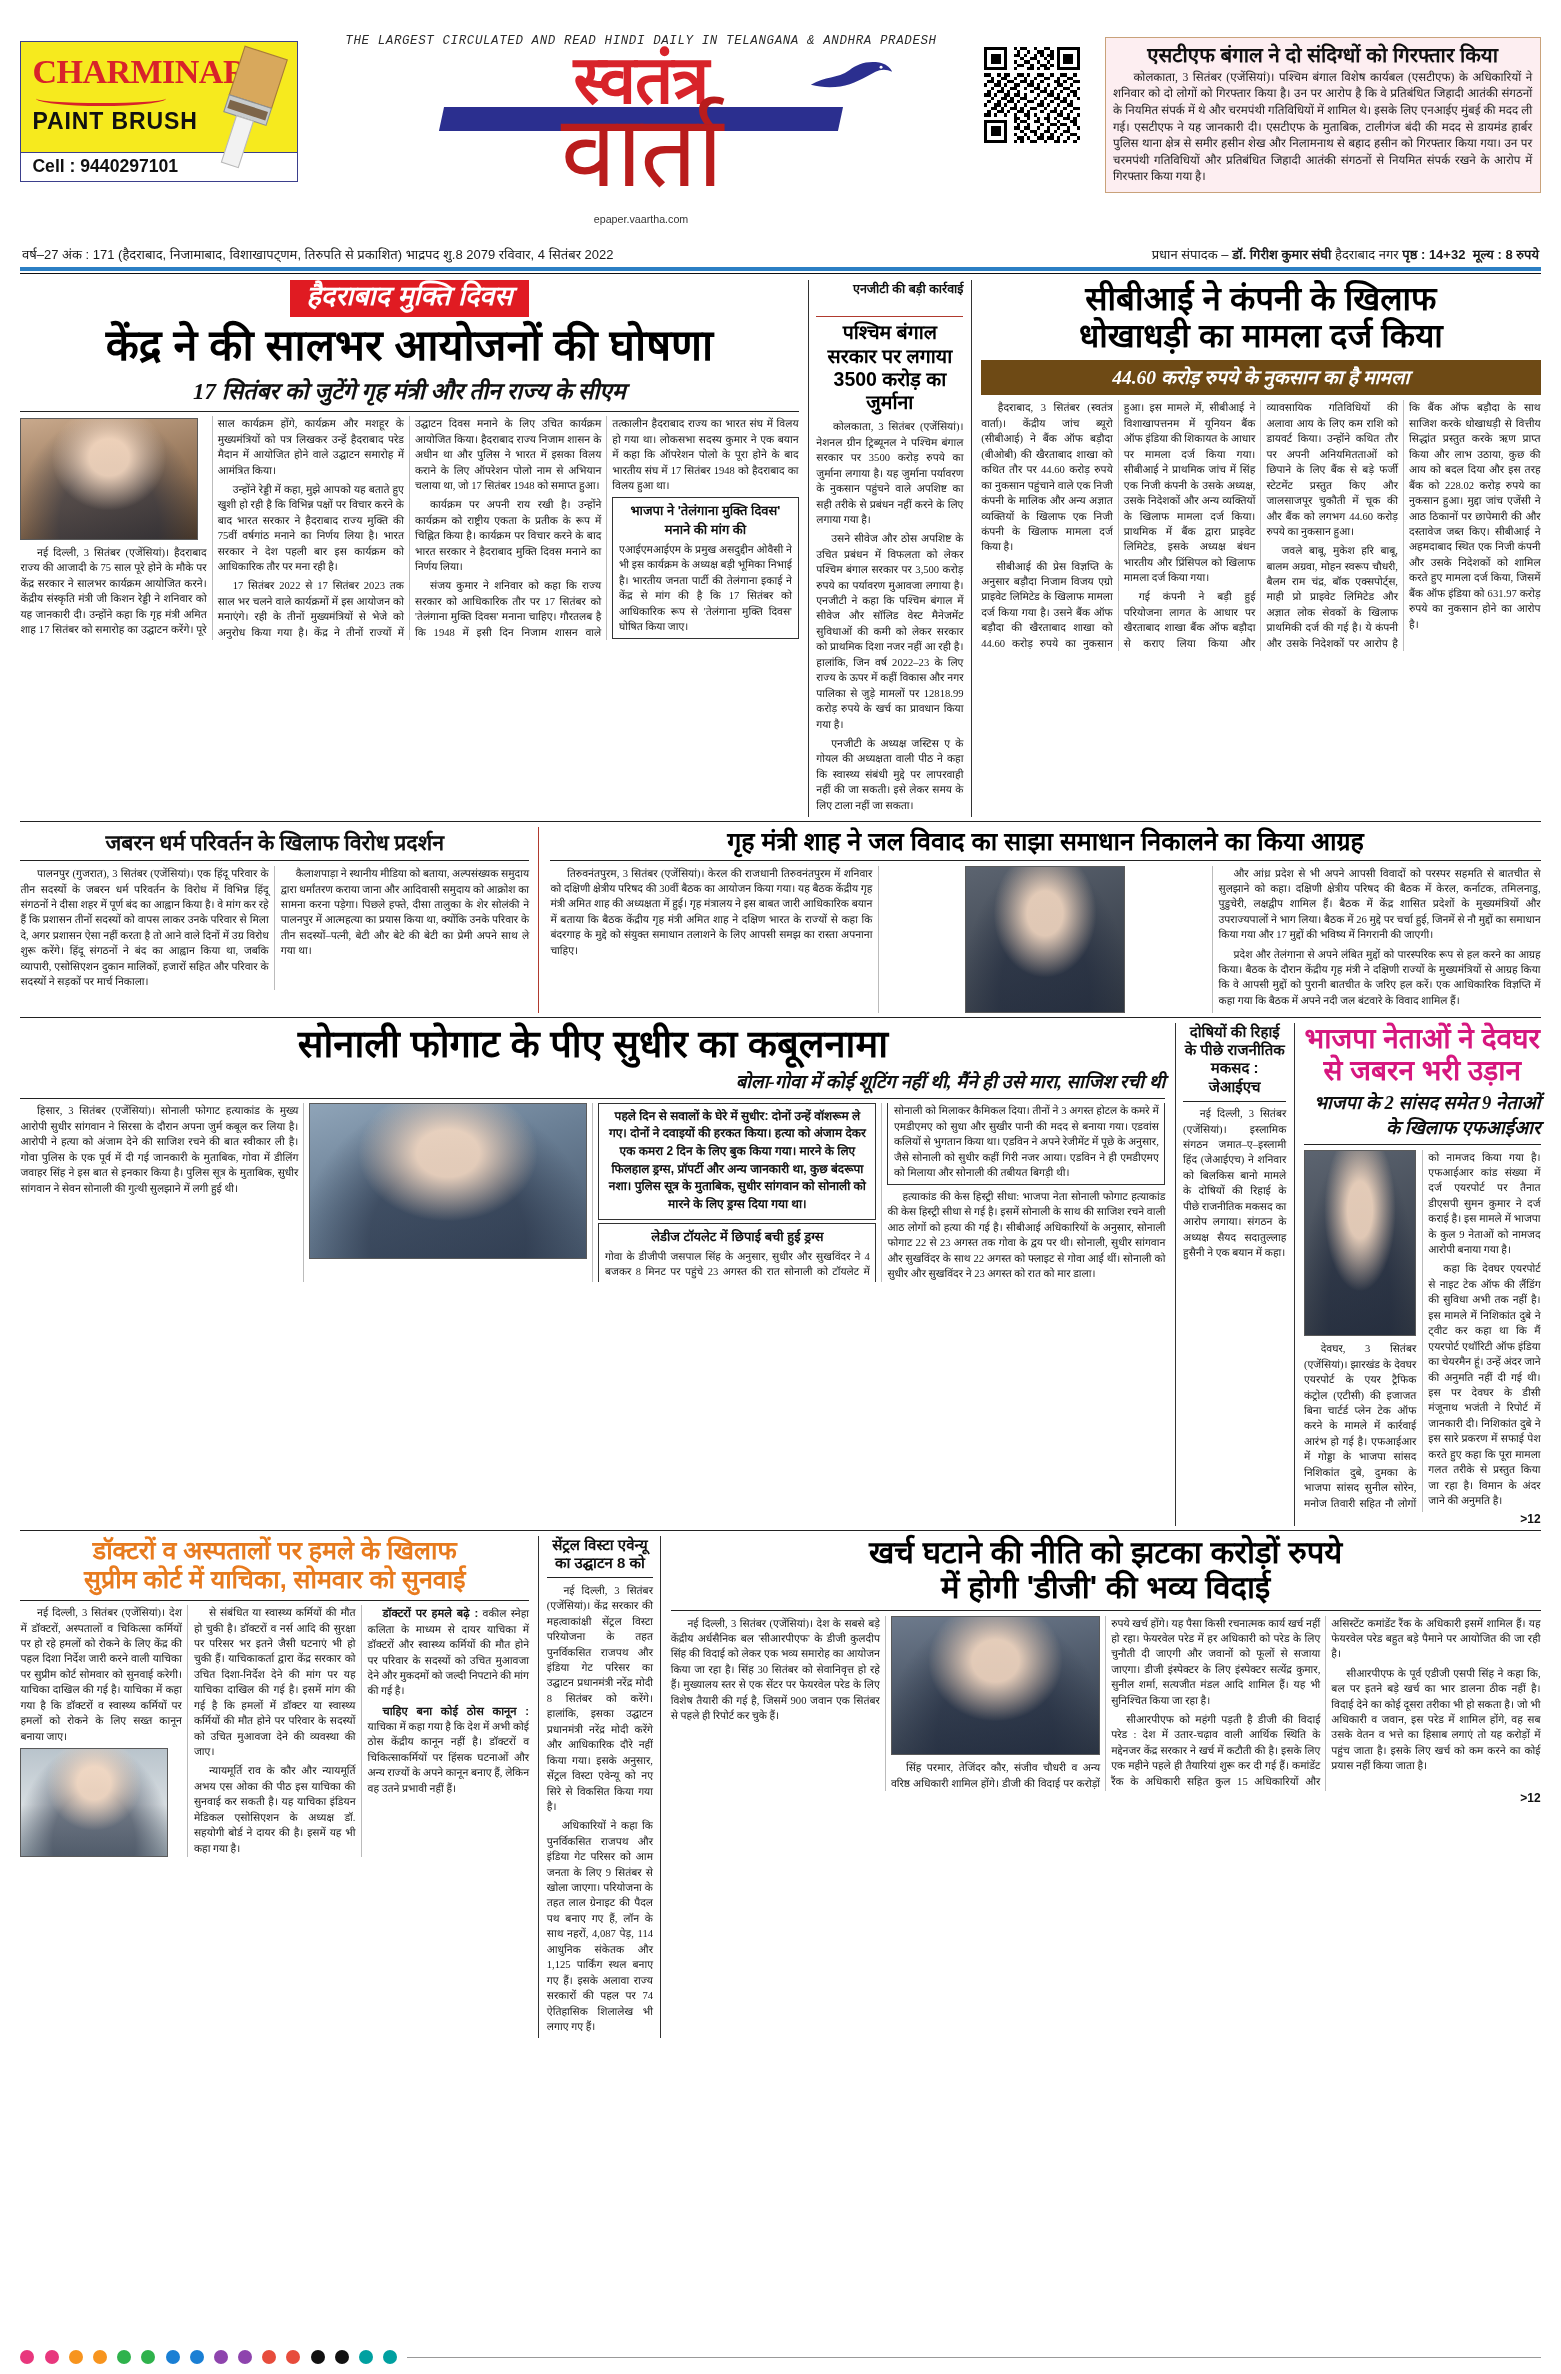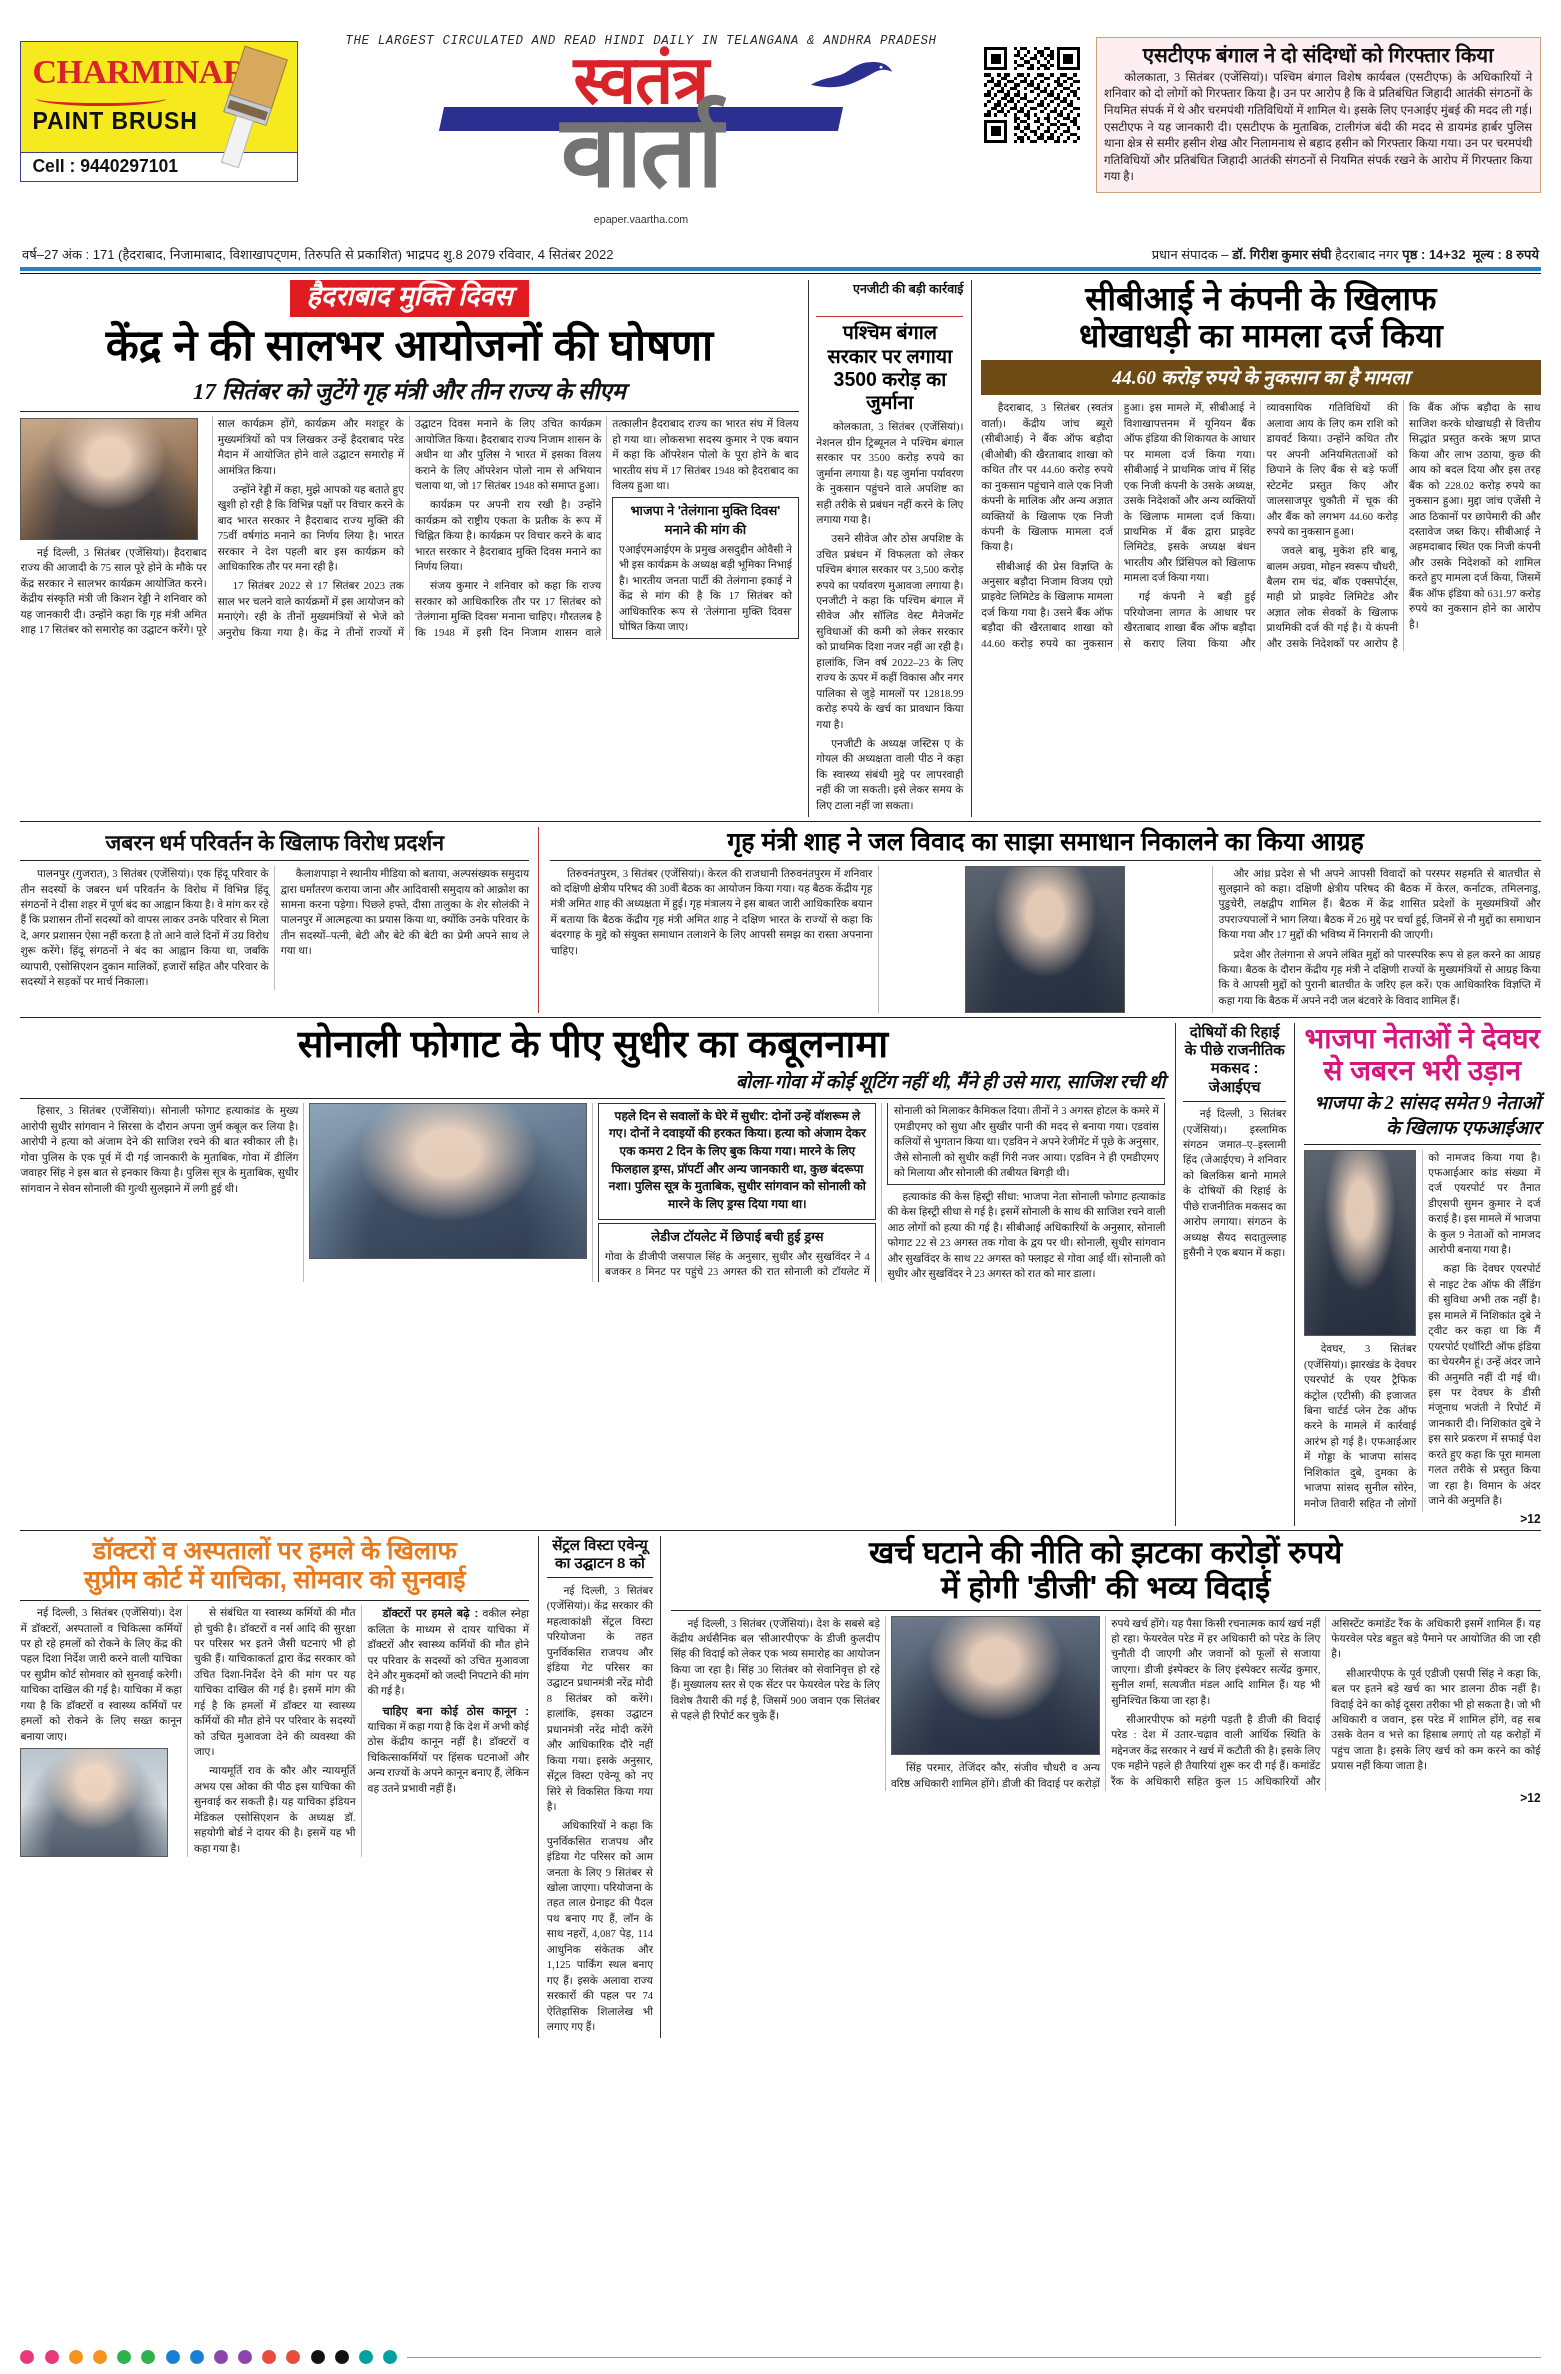--- a/index.html
+++ b/index.html
@@ -117,23 +117,23 @@
     top: 58px;
     left: 50%;
     transform: translateX(-50%) skewX(-12deg);
     width: 399px;
     height: 24px;
     background: #2b2f8f;
     z-index: 1;
   }
   .logo-line2 {
     font-family: "Liberation Serif", serif;
-    font-weight: bold;
+    font-weight: normal;
     font-size: 100px;
-    color: #737373;
+    color: #b91c1c;
     line-height: 0.9;
     margin-top: -5.6px;
     position: relative;
     z-index: 3;
     letter-spacing: -1.9px;
   }
   .bird {
     position: absolute;
     right: 80px; top: 7.4px;
     z-index: 4;
@@ -146,21 +146,21 @@
     font-family: "Liberation Sans", sans-serif;
     font-size: 10.7px;
     color: #333;
     background: #fff;
     padding: 0 3.7px;
   }
 
   .masthead-right {
     flex: 0 0 557px;
     display: flex;
-    gap: 16px;
+    gap: 25px;
     align-items: flex-start;
     padding-top: 9.3px;
   }
   .qr {
     flex: 0 0 96px;
     width: 96px; height: 96px;
     margin-top: 9.3px;
   }
   .news-box {
     flex: 1 1 auto;

